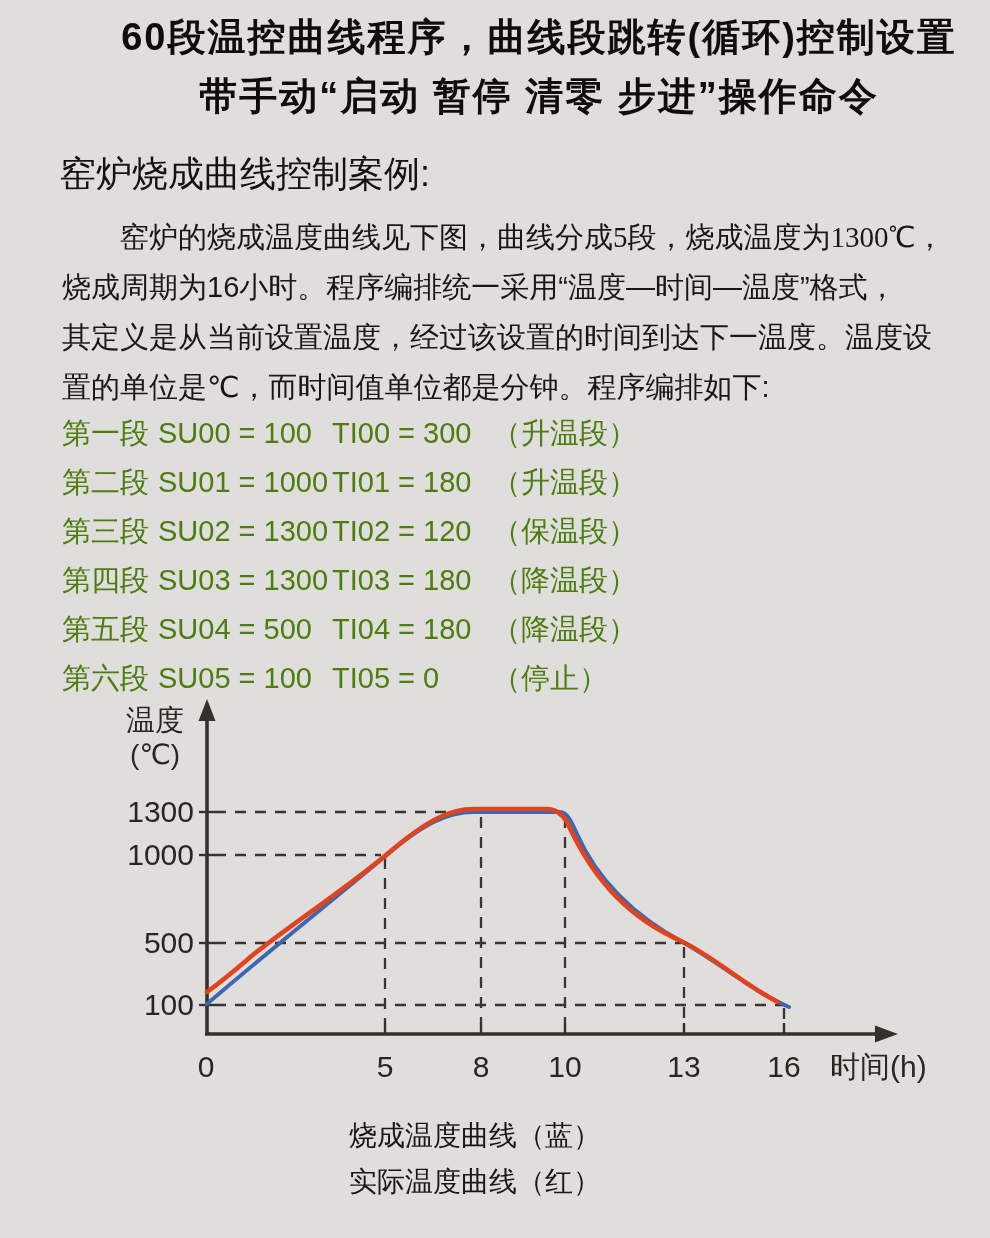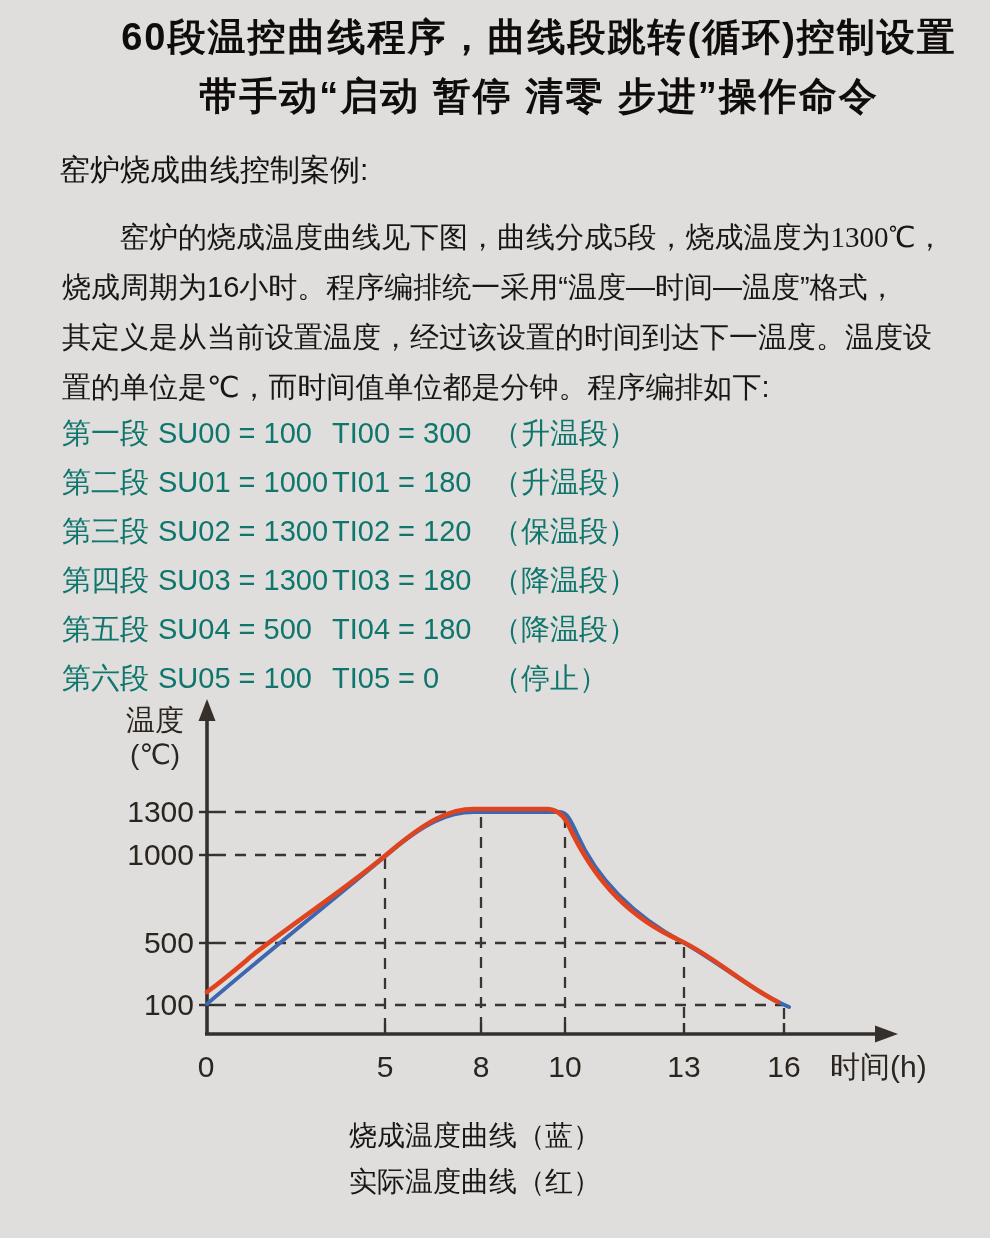--- a/index.html
+++ b/index.html
@@ -11,30 +11,30 @@
     position:relative;
     overflow:hidden;
   }
   .title{
     position:absolute;top:8px;left:0;width:990px;
     text-align:center;font-weight:bold;color:#0f0c0a;
     font-size:38px;line-height:59px;letter-spacing:2px;margin-left:44px;
   }
   .case-heading{
     position:absolute;top:150px;left:60px;
-    font-size:30px;color:#151210;
+    font-size:36px;color:#151210;
   }
   .intro{
     position:absolute;top:212px;left:62px;width:900px;
     font-size:29px;line-height:50px;color:#1a1613;
   }
   .intro .indent{ text-indent:58px;font-family:Liberation Serif, serif; }
   .program{
     position:absolute;top:409px;left:62px;width:900px;
-    font-size:29px;line-height:49px;color:#0f766e;
+    font-size:29px;line-height:49px;color:#4d7c0f;
   }
   .program .row{
     display:grid;
     grid-template-columns:96px 174px 160px auto;
   }
   .chart-wrap{ position:absolute;top:690px;left:0;width:990px;height:400px; }
   .legend{
     position:absolute;top:1113px;left:-20px;width:990px;
     text-align:center;font-size:28px;line-height:46px;color:#1a1613;
   }

